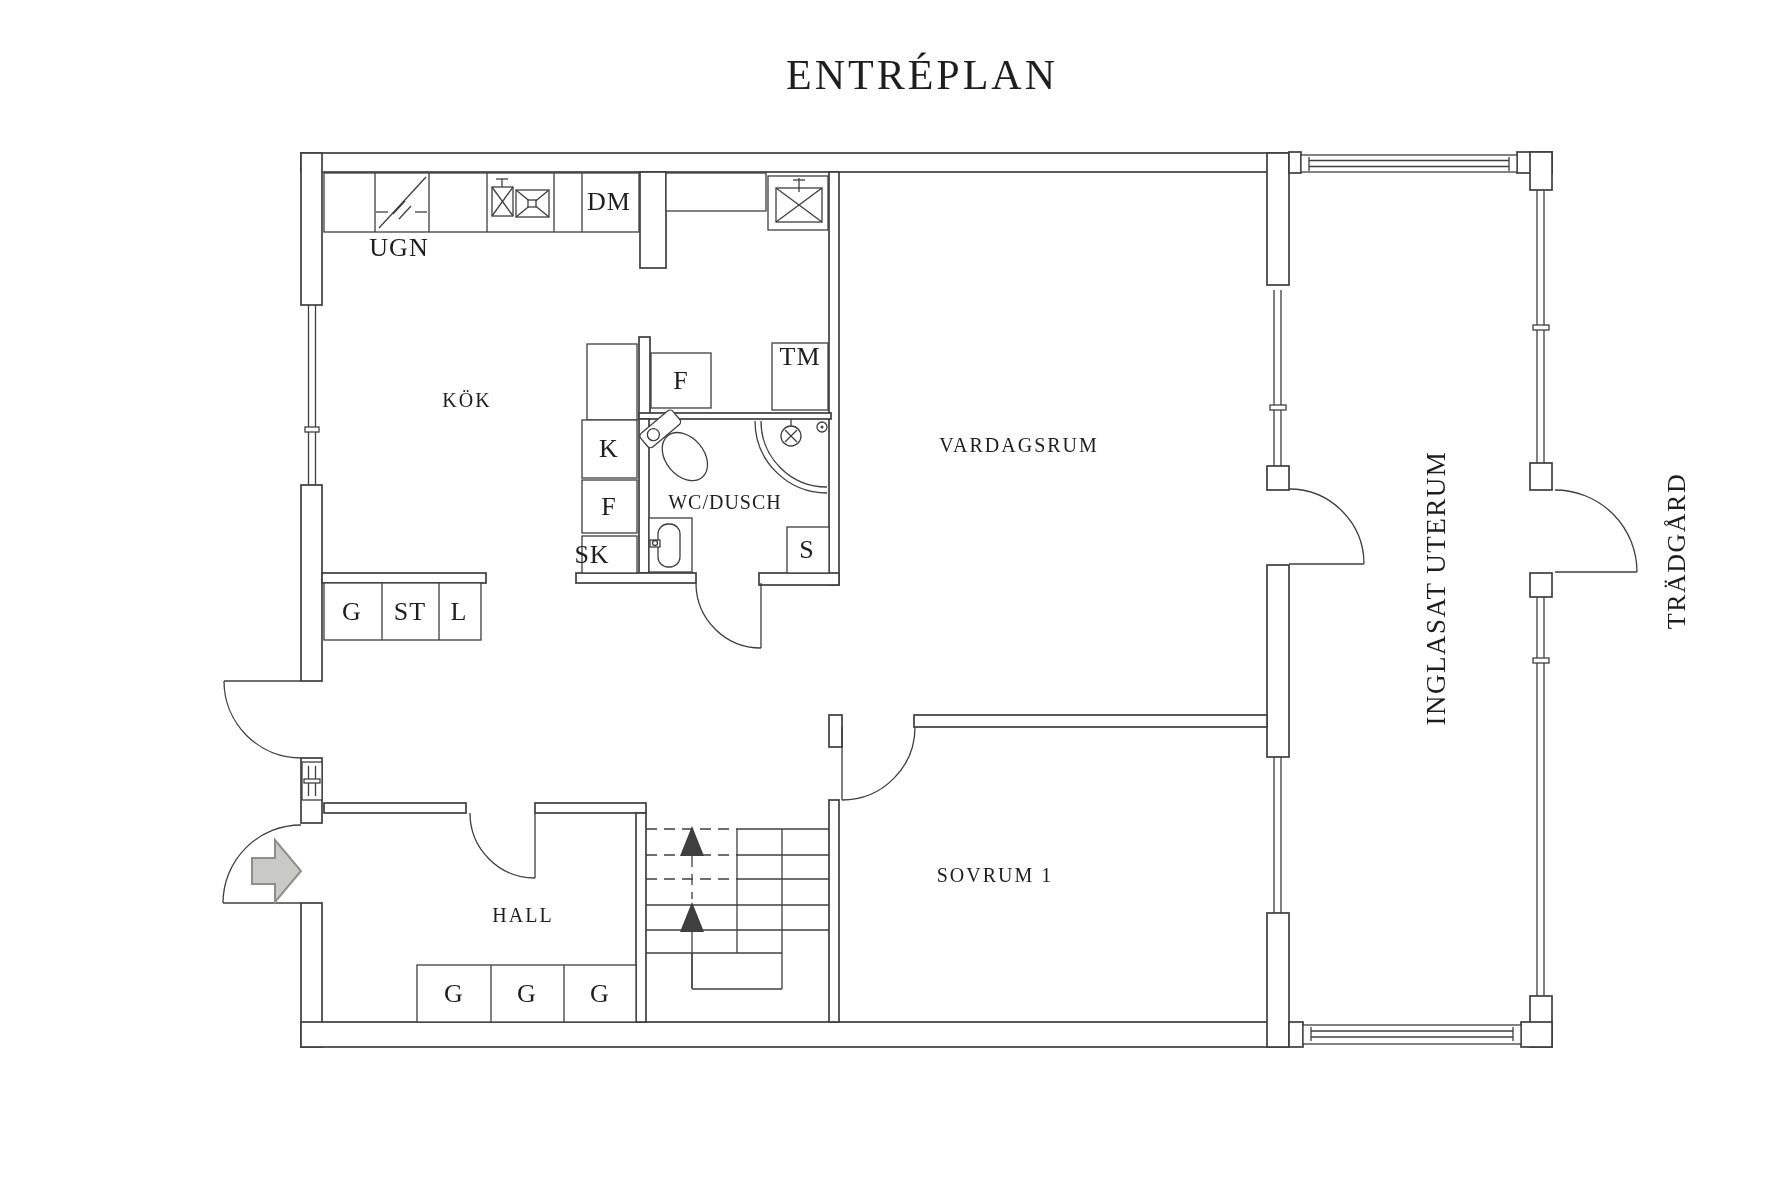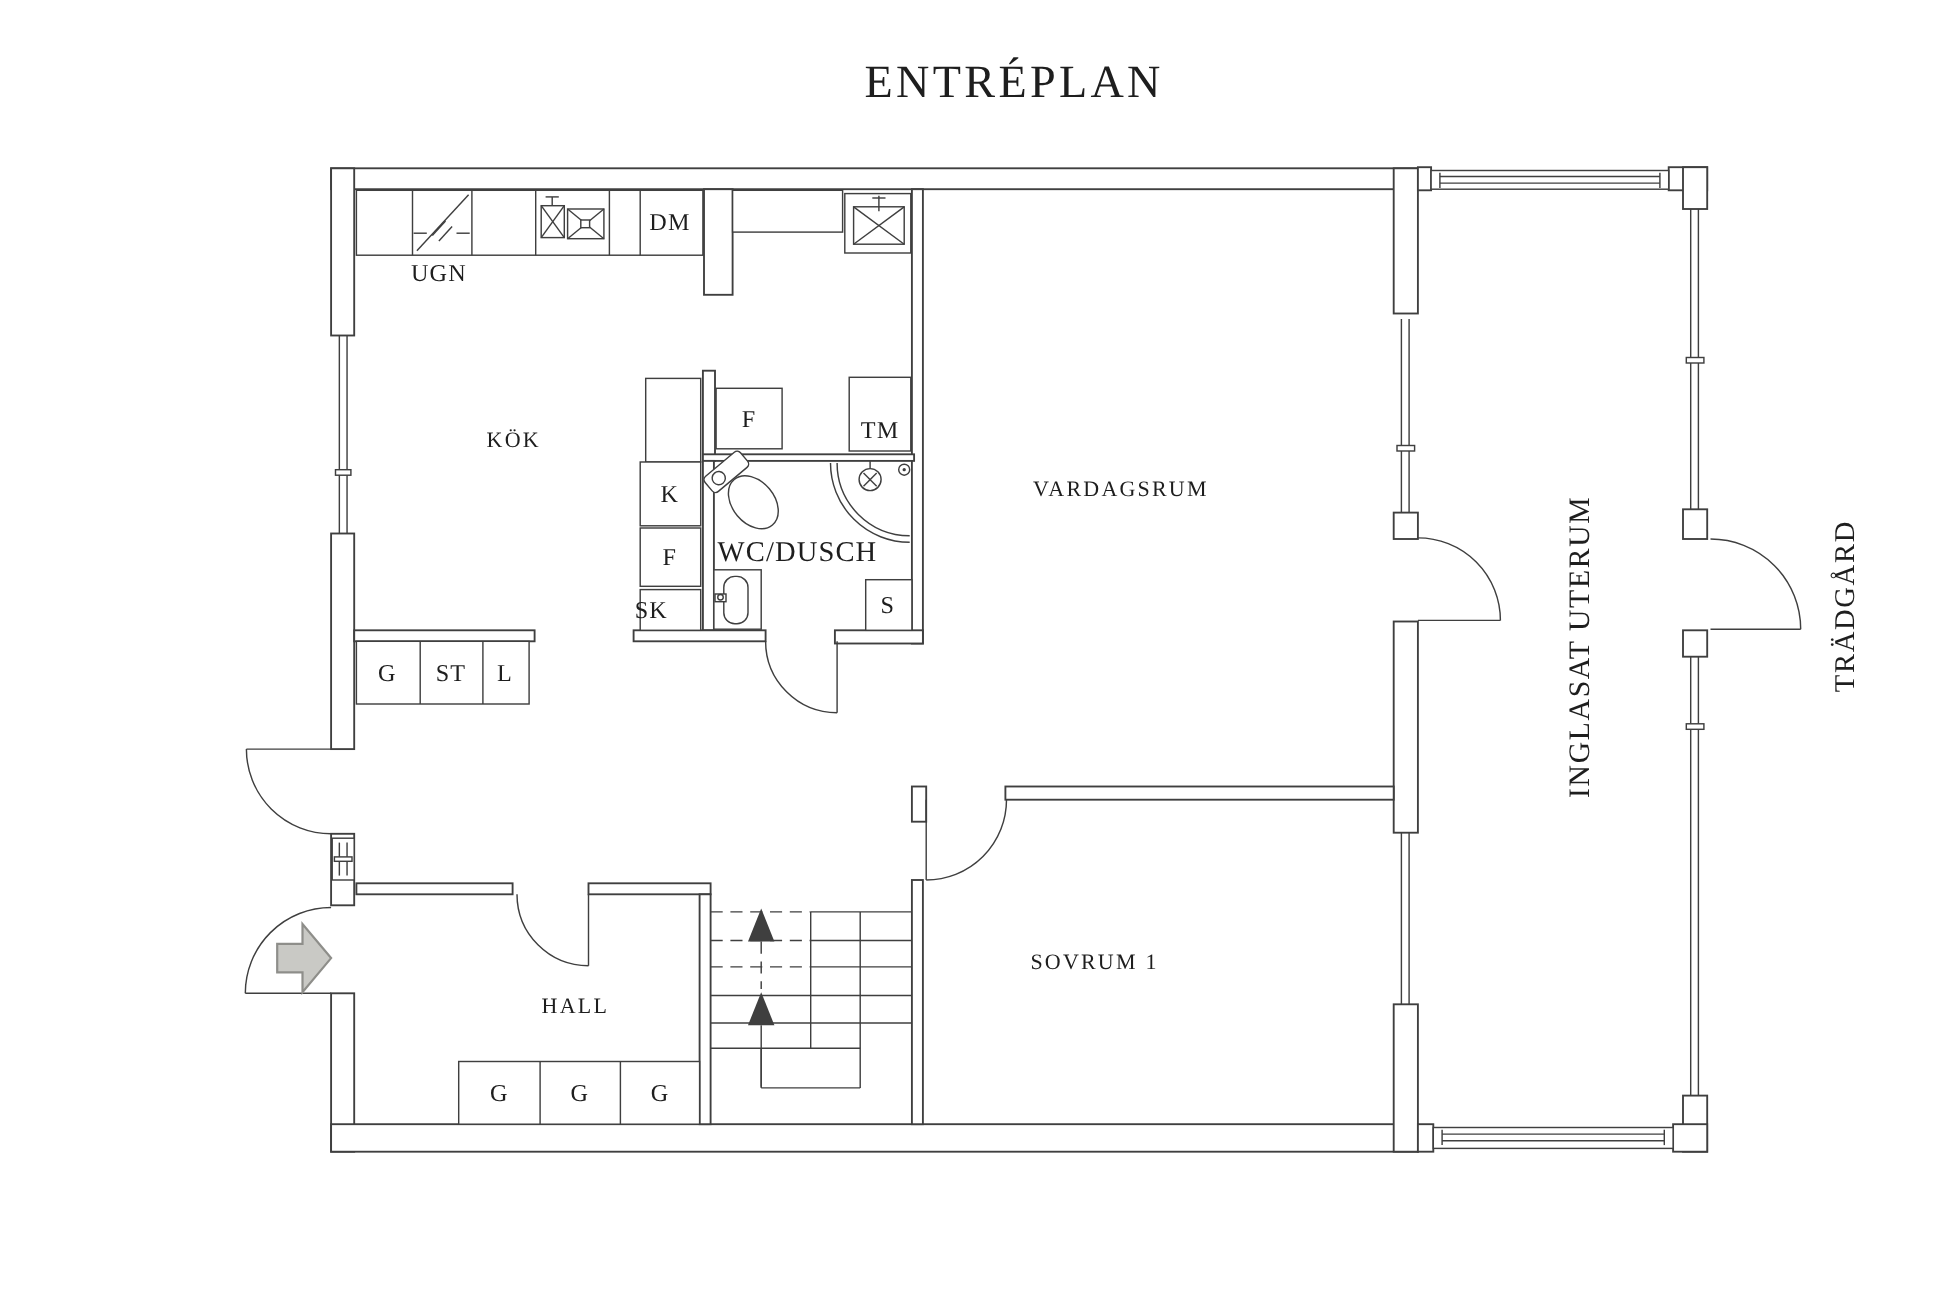--- a/index.html
+++ b/index.html
@@ -14,22 +14,22 @@
   svg{position:absolute;left:0;top:0;}
   .wall{fill:#fff;stroke:var(--line);stroke-width:1.7;}
   .fix{fill:#fff;stroke:var(--line);stroke-width:1.3;}
   .ln{stroke:var(--line);stroke-width:1.3;fill:none;}
   .dash{stroke-dasharray:11 7;}
   .blk{fill:var(--line);stroke:none;}
   .arrow{fill:var(--arrow-fill);stroke:var(--arrow-stroke);stroke-width:2;stroke-linejoin:miter;}
   .lbl{position:absolute;transform:translate(-50%,-50%);font-family:"Liberation Serif","DejaVu Serif",serif;color:var(--text);white-space:nowrap;line-height:1;}
   .title{font-size:42px;letter-spacing:3px;}
   .room{font-size:20px;letter-spacing:2px;}
-  .small{font-size:22px;letter-spacing:1px;text-align:center;}
-  .wc{font-size:26px;letter-spacing:1px;}
+  .small{font-size:26px;letter-spacing:1px;text-align:center;}
+  .wc{font-size:20px;letter-spacing:1px;}
   .vert{transform:translate(-50%,-50%) rotate(-90deg);font-size:27px;letter-spacing:1.5px;}
   .garden{font-size:26px;}
   .footer{font-size:21px;font-style:italic;letter-spacing:0.5px;}
 </style>
 </head>
 <body>
 
 <div class="canvas">
 
 <svg width="1780" height="1187" viewBox="0 0 1780 1187">
@@ -262,21 +262,21 @@
   <div class="lbl room" style="left:980px;top:445px">VARDAGSRUM</div>
   <div class="lbl wc" style="left:686px;top:502px">WC/DUSCH</div>
   <div class="lbl room" style="left:484px;top:915px">HALL</div>
   <div class="lbl room" style="left:956px;top:875px">SOVRUM 1</div>
   <div class="lbl vert" style="left:1397px;top:588px">INGLASAT UTERUM</div>
   <div class="lbl vert garden" style="left:1638px;top:551px">TRÄDGÅRD</div>
 
   <div class="lbl small" style="left:360px;top:248px">UGN</div>
   <div class="lbl small" style="left:570px;top:202px">DM</div>
   <div class="lbl small" style="left:642px;top:381px">F</div>
-  <div class="lbl small" style="left:761px;top:391px">TM</div>
+  <div class="lbl small" style="left:761px;top:357px">TM</div>
   <div class="lbl small" style="left:570px;top:449px">K</div>
   <div class="lbl small" style="left:570px;top:507px">F</div>
   <div class="lbl small" style="left:553px;top:555px">SK</div>
   <div class="lbl small" style="left:768px;top:550px">S</div>
   <div class="lbl small" style="left:313px;top:612px">G</div>
   <div class="lbl small" style="left:371px;top:612px">ST</div>
   <div class="lbl small" style="left:420px;top:612px">L</div>
   <div class="lbl small" style="left:415px;top:994px">G</div>
   <div class="lbl small" style="left:488px;top:994px">G</div>
   <div class="lbl small" style="left:561px;top:994px">G</div>

